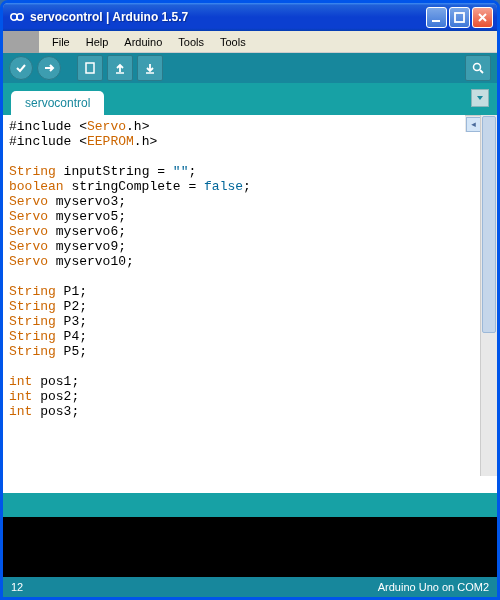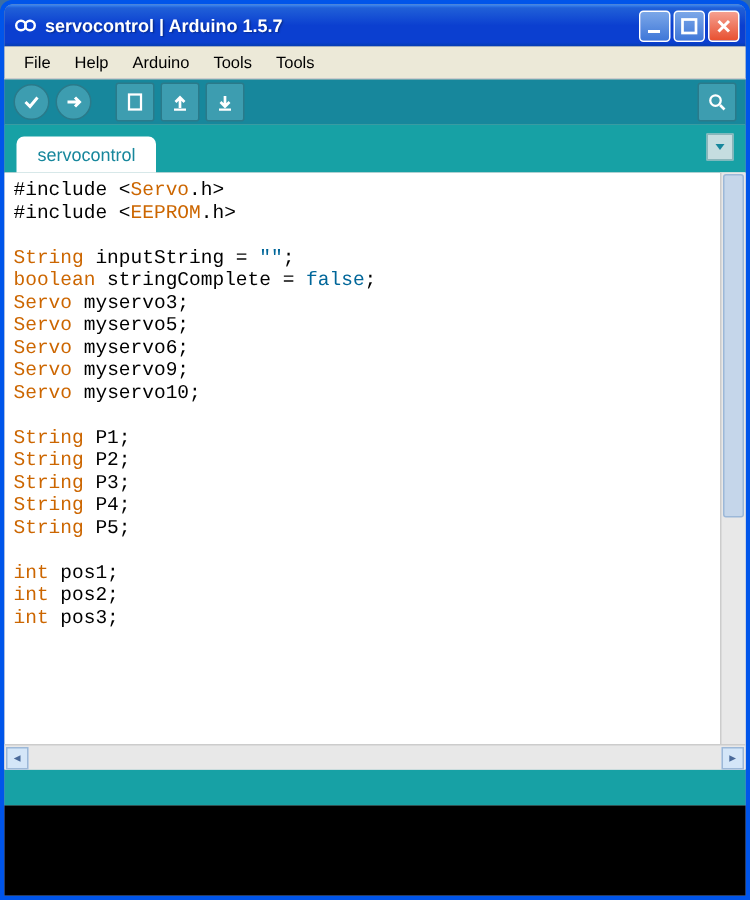--- a/index.html
+++ b/index.html
@@ -6,32 +6,32 @@
 body { font-family: Tahoma, Arial, sans-serif; font-size: 11px; background: #3a6ea5; width: 500px; height: 600px; overflow: hidden; }
 .window { width: 500px; height: 600px; border: 3px solid #0055ea; border-radius: 8px 8px 0 0; background: #a3a3a3; display: flex; flex-direction: column; }
 .titlebar { height: 28px; background: linear-gradient(to bottom, #3f8cf3 0%, #2060d8 8%, #0b3fd0 50%, #0b3fd0 90%, #053db0 100%); display: flex; align-items: center; padding: 0 4px 0 6px; border-radius: 5px 5px 0 0; }
 .titlebar .app-icon { width: 16px; height: 16px; margin-right: 5px; display: inline-flex; align-items: center; justify-content: center; color: white; }
 .titlebar .title { color: white; font-weight: bold; font-size: 12px; flex: 1; text-shadow: 1px 1px 1px rgba(0,0,0,0.3); }
 .win-btns { display: flex; gap: 2px; }
 .win-btn { width: 21px; height: 21px; border-radius: 3px; border: 1px solid #fff; display: flex; align-items: center; justify-content: center; }
 .win-btn.min, .win-btn.max { background: linear-gradient(to bottom, #7ba7e8, #3f77d8); }
 .win-btn.close { background: linear-gradient(to bottom, #f5a090, #e85030); }
 .win-btn svg { width: 13px; height: 13px; }
-.menubar { height: 22px; background: #ece9d8; display: flex; align-items: center; padding: 0 6px; gap: 2px; border-bottom: 1px solid #ccc; }
+.menubar { height: 22px; background: #ece9d8; display: flex; align-items: center; padding: 0 6px; gap: 2px; border-bottom: 1px solid #ccc; margin-left: 36px; }
 .menubar .menu-item { padding: 2px 7px; cursor: default; }
 .toolbar { height: 30px; background: #17879c; display: flex; align-items: center; padding: 0 6px; gap: 4px; }
 .toolbar .spacer { flex: 1; }
 .tbtn { width: 26px; height: 26px; border-radius: 3px; display: flex; align-items: center; justify-content: center; cursor: pointer; }
 .tbtn.round { width: 24px; height: 24px; border-radius: 12px; background: #3d9db0; border: 1px solid #2a7a8a; }
 .tbtn.sq { background: #3d9db0; border: 1px solid #2a7a8a; border-radius: 2px; }
 .tbtn svg { width: 14px; height: 14px; }
 .tabbar { height: 32px; background: #17a1a5; display: flex; align-items: flex-end; padding: 0 8px; position: relative; }
 .tab { background: white; padding: 5px 14px; border-radius: 5px 5px 0 0; font-size: 12px; color: #17879c; margin-bottom: 0; margin-top: 43px; }
 .dropdown-btn { position: absolute; right: 8px; top: 6px; width: 18px; height: 18px; background: #c5dde0; border: 1px solid #8ab5ba; display: flex; align-items: center; justify-content: center; }
-.editor-wrap { flex: 1; background: white; position: relative; display: flex; flex-direction: column; min-height: 0; }
+.editor-wrap { flex: 1; background: white; position: relative; display: flex; flex-direction: row; min-height: 0; }
 .editor { flex: 1; overflow: auto; padding: 4px 6px; font-family: "Courier New", monospace; font-size: 13px; white-space: pre; line-height: 15px; color: #000; }
 .editor .line { min-height: 15px; }
 .kw-type { color: #CC6600; }
 .kw-bool { color: #006699; }
 .lib { color: #CC6600; }
 .str { color: #006699; }
 .hscroll { height: 17px; background: #e8e8e8; border-top: 1px solid #ccc; display: flex; align-items: center; justify-content: space-between; padding: 0 1px; }
 .hscroll .arrow { width: 15px; height: 15px; background: #d4e6f8; border: 1px solid #9cb8d8; display: flex; align-items: center; justify-content: center; font-size: 9px; color: #4a6a9a; }
 .vscroll { position: absolute; right: 0; top: 0; bottom: 17px; width: 17px; background: #e8e8e8; border-left: 1px solid #ccc; }
 .vscroll .thumb { position: absolute; left: 1px; right: 1px; top: 1px; height: 60%; background: #c5d6ea; border: 1px solid #9cb8d8; border-radius: 2px; }
@@ -136,14 +136,19 @@
       </div>
     <div class="hscroll">
       <div class="arrow">◂</div>
       <div class="arrow">▸</div>
     </div>
   </div>
 
   <div class="status-strip"></div>
   <div class="console"></div>
 
+  <div class="statusbar">
+    <span>12</span>
+    <span class="flex"></span>
+    <span>Arduino Uno on COM2</span>
+  </div>
 
 </div>
 
 </body></html>

